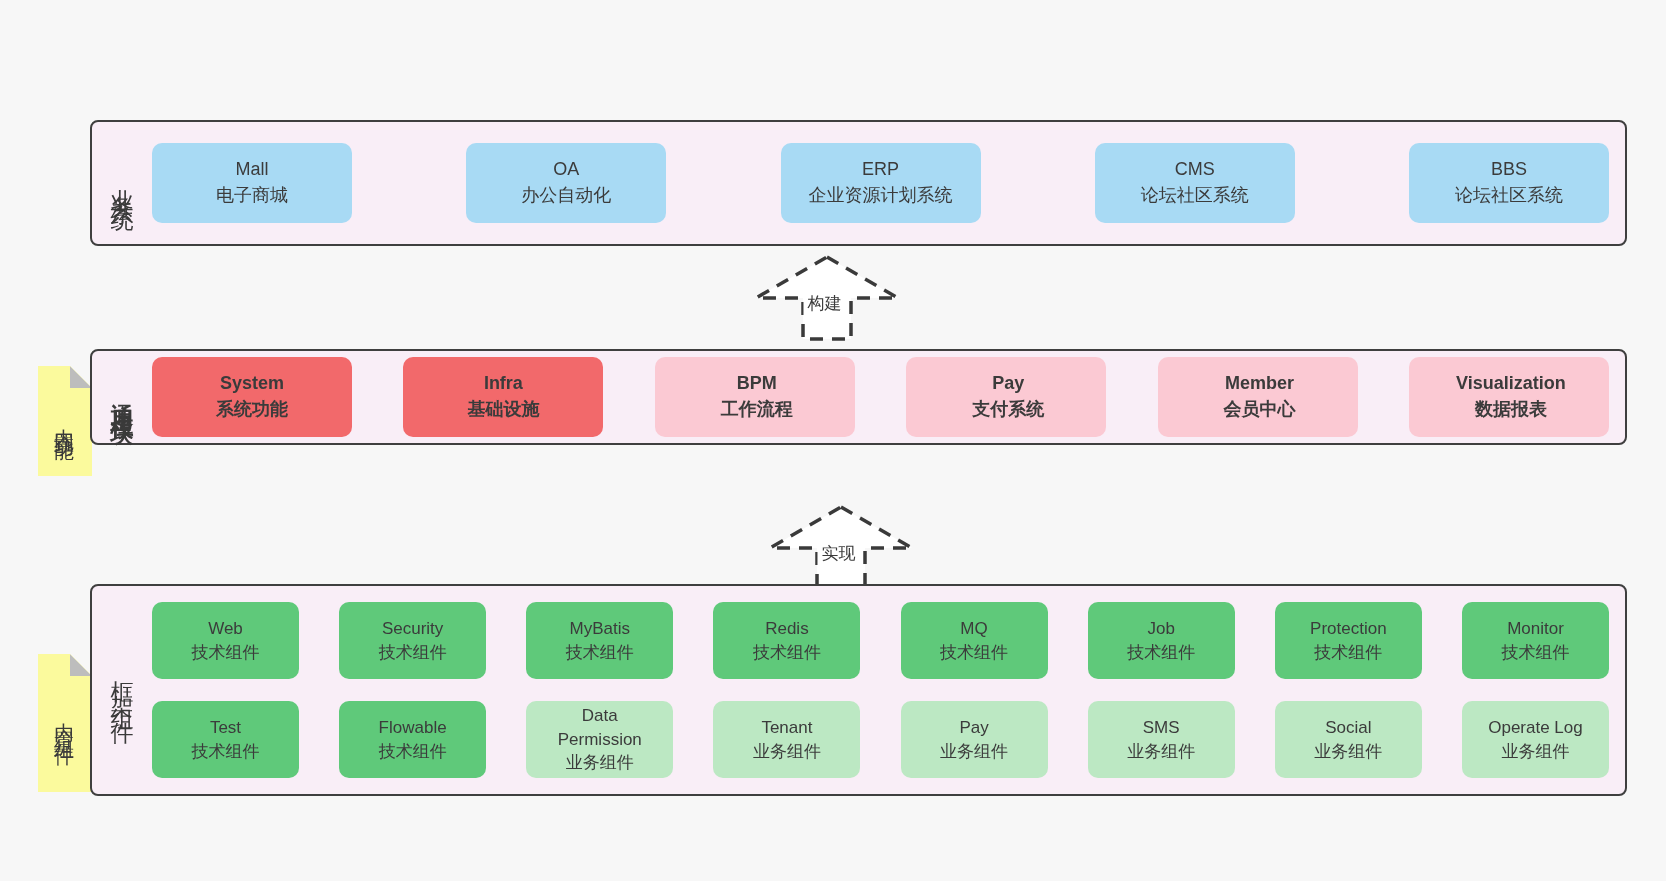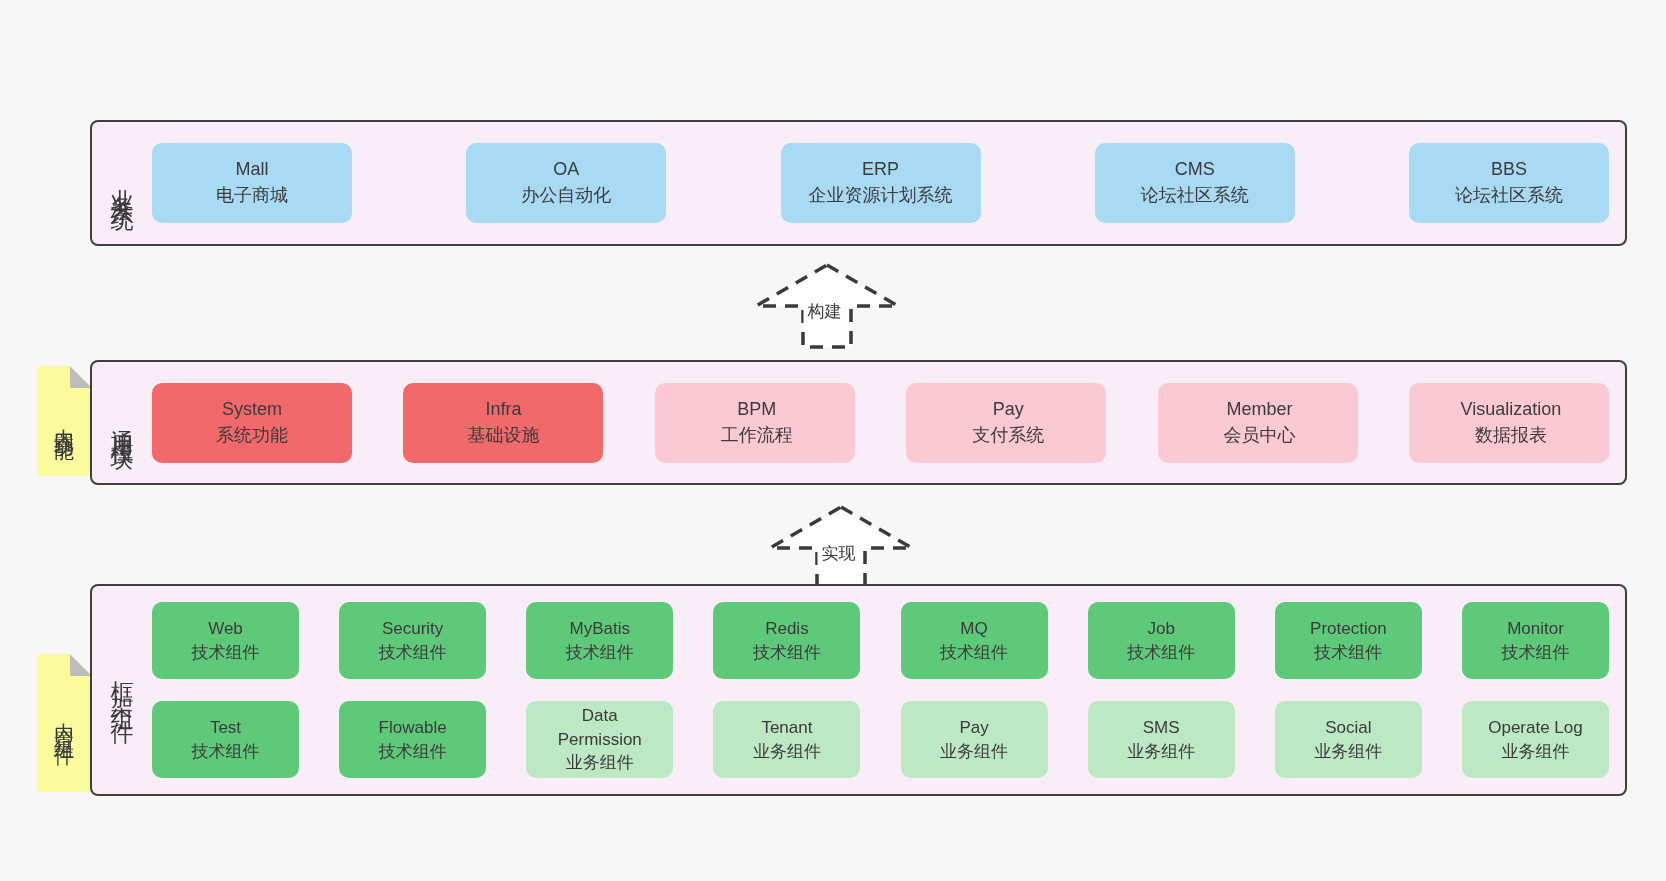--- a/index.html
+++ b/index.html
@@ -8,21 +8,21 @@
     background:#f7f7f7;
     font-family:"Liberation Sans","DejaVu Sans",sans-serif;
     color:#3b3b3b;overflow:hidden;
   }
   .panel{
     position:absolute;left:90px;width:1537px;
     background:#f9eef7;border:2px solid #3f3f3f;border-radius:8px;
     box-sizing:border-box;display:flex;align-items:center;z-index:2;
   }
   #panel-business{top:120px;height:126px;}
-  #panel-modules{top:360px;height:125px;}
+  #panel-modules{top:349px;height:96px;font-weight:bold;}
   #panel-components{top:584px;height:212px;}
   .panel-label{
     margin-left:16px;width:30px;flex:0 0 30px;
     writing-mode:vertical-lr;text-orientation:upright;
     font-size:23px;letter-spacing:6px;color:#3a3a3a;
     display:flex;align-items:center;justify-content:center;
   }
   #panel-components .panel-label{letter-spacing:14px;}
   .boxes{
     flex:1;display:flex;justify-content:space-between;align-items:center;
@@ -52,21 +52,21 @@
   .tag-fold{
     position:absolute;top:0;right:0;width:22px;height:22px;background:#bdbdbd;
     clip-path:polygon(0 0,100% 100%,0 100%);
   }
   .tag-text{
     writing-mode:vertical-lr;text-orientation:upright;
     font-size:20px;letter-spacing:4px;color:#3a3a3a;
   }
   #tag-components .tag-text{letter-spacing:8px;}
   .arrow{position:absolute;width:150px;z-index:1;}
-  #arrow-build{left:752px;top:260px;height:92px;}
+  #arrow-build{left:752px;top:252px;height:92px;}
   #arrow-implement{left:766px;top:502px;height:90px;}
   .arrow svg{display:block;width:150px;height:90px;}
   .arrow-label{
     position:absolute;top:39px;left:50%;transform:translateX(-56%);
     background:#ffffff;padding:1px 4px;font-size:17px;color:#3a3a3a;
     white-space:nowrap;
   }
 </style>
 </head>
 <body>

